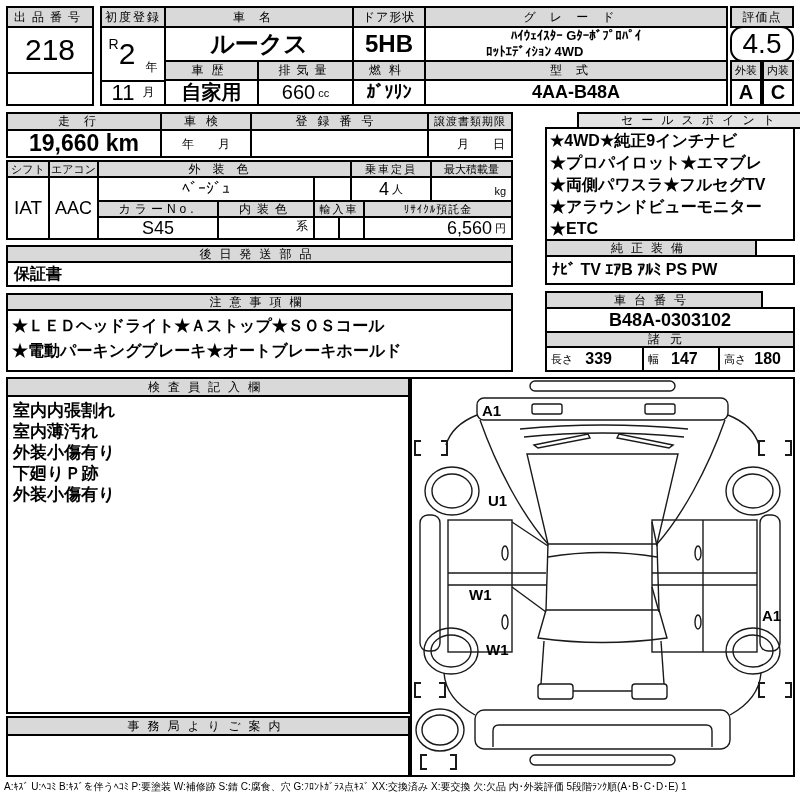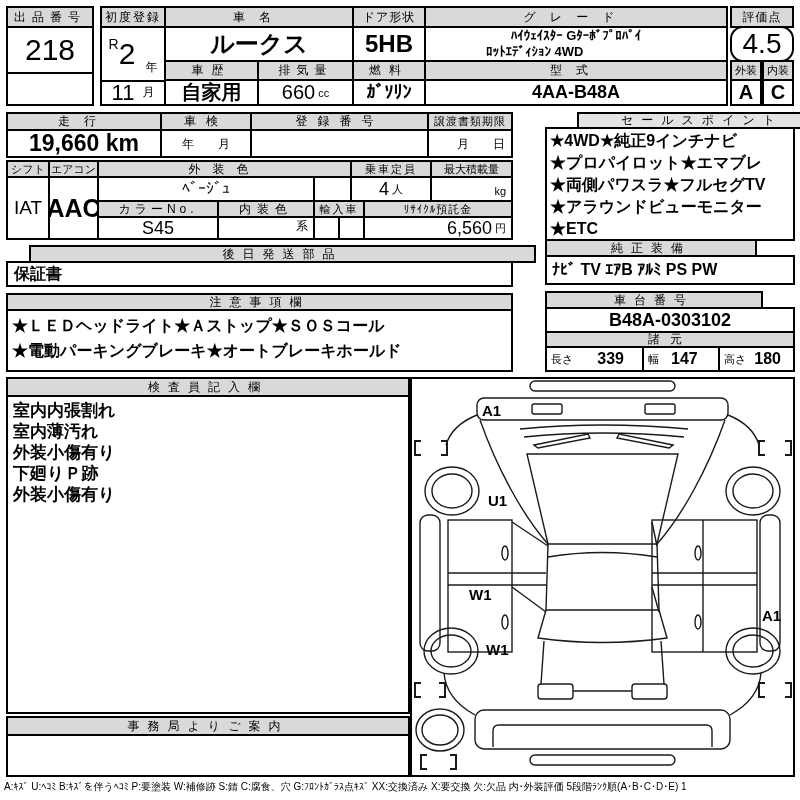--- a/index.html
+++ b/index.html
@@ -69,21 +69,21 @@
   <div class="cell hdr" style="left:160px;top:112px;width:92px;height:19px;letter-spacing:10px;">車検</div>
   <div class="cell" style="left:160px;top:129px;width:92px;height:29px;font-size:12px;align-items:flex-end;padding-bottom:3px;">年　　月</div>
   <div class="cell hdr" style="left:250px;top:112px;width:179px;height:19px;letter-spacing:10px;">登録番号</div>
   <div class="cell" style="left:250px;top:129px;width:179px;height:29px;"></div>
   <div class="cell hdr" style="left:427px;top:112px;width:86px;height:19px;font-size:11px;letter-spacing:1px;">譲渡書類期限</div>
   <div class="cell" style="left:427px;top:129px;width:86px;height:29px;font-size:12px;align-items:flex-end;justify-content:flex-end;padding:0 6px 3px 0;">月　　日</div>
 
   <div class="cell hdr" style="left:6px;top:160px;width:44px;height:18px;font-size:11px;">シフト</div>
   <div class="cell hdr" style="left:48px;top:160px;width:51px;height:18px;font-size:11px;">エアコン</div>
   <div class="cell" style="left:6px;top:176px;width:44px;height:64px;font-size:19px;">IAT</div>
-  <div class="cell" style="left:48px;top:176px;width:51px;height:64px;font-size:25px;font-weight:bold;">AAC</div>
+  <div class="cell" style="left:48px;top:176px;width:51px;height:64px;font-size:18px;">AAC</div>
 
   <div class="cell hdr" style="left:97px;top:160px;width:255px;height:18px;letter-spacing:12px;">外装色</div>
   <div class="cell" style="left:97px;top:176px;width:218px;height:26px;font-size:16px;">ﾍﾞｰｼﾞｭ</div>
   <div class="cell" style="left:313px;top:176px;width:39px;height:26px;"></div>
   <div class="cell hdr" style="left:350px;top:160px;width:82px;height:18px;font-size:11px;letter-spacing:2px;">乗車定員</div>
   <div class="cell" style="left:350px;top:176px;width:82px;height:26px;">
     <span style="font-size:18px;">4</span>
       <span class="unit">人</span>
   </div>
   <div class="cell hdr" style="left:430px;top:160px;width:83px;height:18px;font-size:11px;">最大積載量</div>
@@ -95,21 +95,21 @@
   <div class="cell" style="left:217px;top:216px;width:98px;height:24px;font-size:12px;align-items:flex-end;justify-content:flex-end;padding:0 5px 3px 0;">系</div>
   <div class="cell hdr" style="left:313px;top:200px;width:52px;height:18px;font-size:11px;letter-spacing:2px;">輸入車</div>
   <div class="cell" style="left:313px;top:216px;width:27px;height:24px;"></div>
   <div class="cell" style="left:338px;top:216px;width:27px;height:24px;"></div>
   <div class="cell hdr" style="left:363px;top:200px;width:150px;height:18px;font-size:11px;letter-spacing:1px;">ﾘｻｲｸﾙ預託金</div>
   <div class="cell" style="left:363px;top:216px;width:150px;height:24px;justify-content:flex-end;padding-right:5px;">
     <span style="font-size:18px;">6,560</span>
       <span class="unit">円</span>
   </div>
 
-  <div class="cell hdr" style="left:6px;top:245px;width:507px;height:18px;letter-spacing:8px;margin-left:23px;">後日発送部品</div>
+  <div class="cell hdr" style="left:6px;top:245px;width:507px;height:18px;letter-spacing:8px;">後日発送部品</div>
   <div class="cell bold" style="left:6px;top:261px;width:507px;height:26px;font-size:16px;justify-content:flex-start;padding-left:6px;">保証書</div>
 
   <div class="cell hdr" style="left:6px;top:293px;width:507px;height:18px;letter-spacing:8px;">注意事項欄</div>
   <div class="cell txtbox bold" style="left:6px;top:309px;width:507px;height:63px;font-size:16px;line-height:25px;padding:2px 4px;">
     <div>★ＬＥＤヘッドライト★Ａストップ★ＳＯＳコール</div>
     <div>★電動パーキングブレーキ★オートブレーキホールド</div>
   </div>
 
   <div class="cell hdr" style="left:545px;top:112px;width:250px;height:17px;letter-spacing:8px;background:#e4e4e4;margin-left:32px;">セールスポイント</div>
   <div class="cell txtbox bold" style="left:545px;top:127px;width:250px;height:114px;font-size:16px;line-height:22px;padding:1px 3px;">
@@ -120,21 +120,21 @@
     <div>★プッシュスタート★インテリキー</div>
   </div>
   <div class="cell hdr" style="left:545px;top:239px;width:212px;height:18px;letter-spacing:8px;">純正装備</div>
   <div class="cell bold" style="left:545px;top:255px;width:250px;height:30px;font-size:16px;justify-content:flex-start;padding-left:5px;">ﾅﾋﾞ TV ｴｱB ｱﾙﾐ PS PW</div>
 
   <div class="cell hdr" style="left:545px;top:291px;width:218px;height:18px;letter-spacing:8px;">車台番号</div>
   <div class="cell" style="left:545px;top:307px;width:250px;height:26px;font-size:18px;font-weight:600;">B48A-0303102</div>
   <div class="cell hdr" style="left:545px;top:331px;width:250px;height:17px;letter-spacing:10px;">諸元</div>
   <div class="cell" style="left:545px;top:346px;width:99px;height:26px;justify-content:flex-start;padding-left:4px;">
     <span style="font-size:11px;">長さ</span>
-      <span style="font-size:16px;font-weight:600;margin-left:24px;">339</span>
+      <span style="font-size:16px;font-weight:600;margin-left:12px;">339</span>
   </div>
   <div class="cell" style="left:642px;top:346px;width:78px;height:26px;justify-content:flex-start;padding-left:4px;">
     <span style="font-size:11px;">幅</span>
       <span style="font-size:16px;font-weight:600;margin-left:12px;">147</span>
   </div>
   <div class="cell" style="left:718px;top:346px;width:77px;height:26px;justify-content:flex-start;padding-left:4px;">
     <span style="font-size:11px;">高さ</span>
       <span style="font-size:16px;font-weight:600;margin-left:8px;">180</span>
   </div>
 

